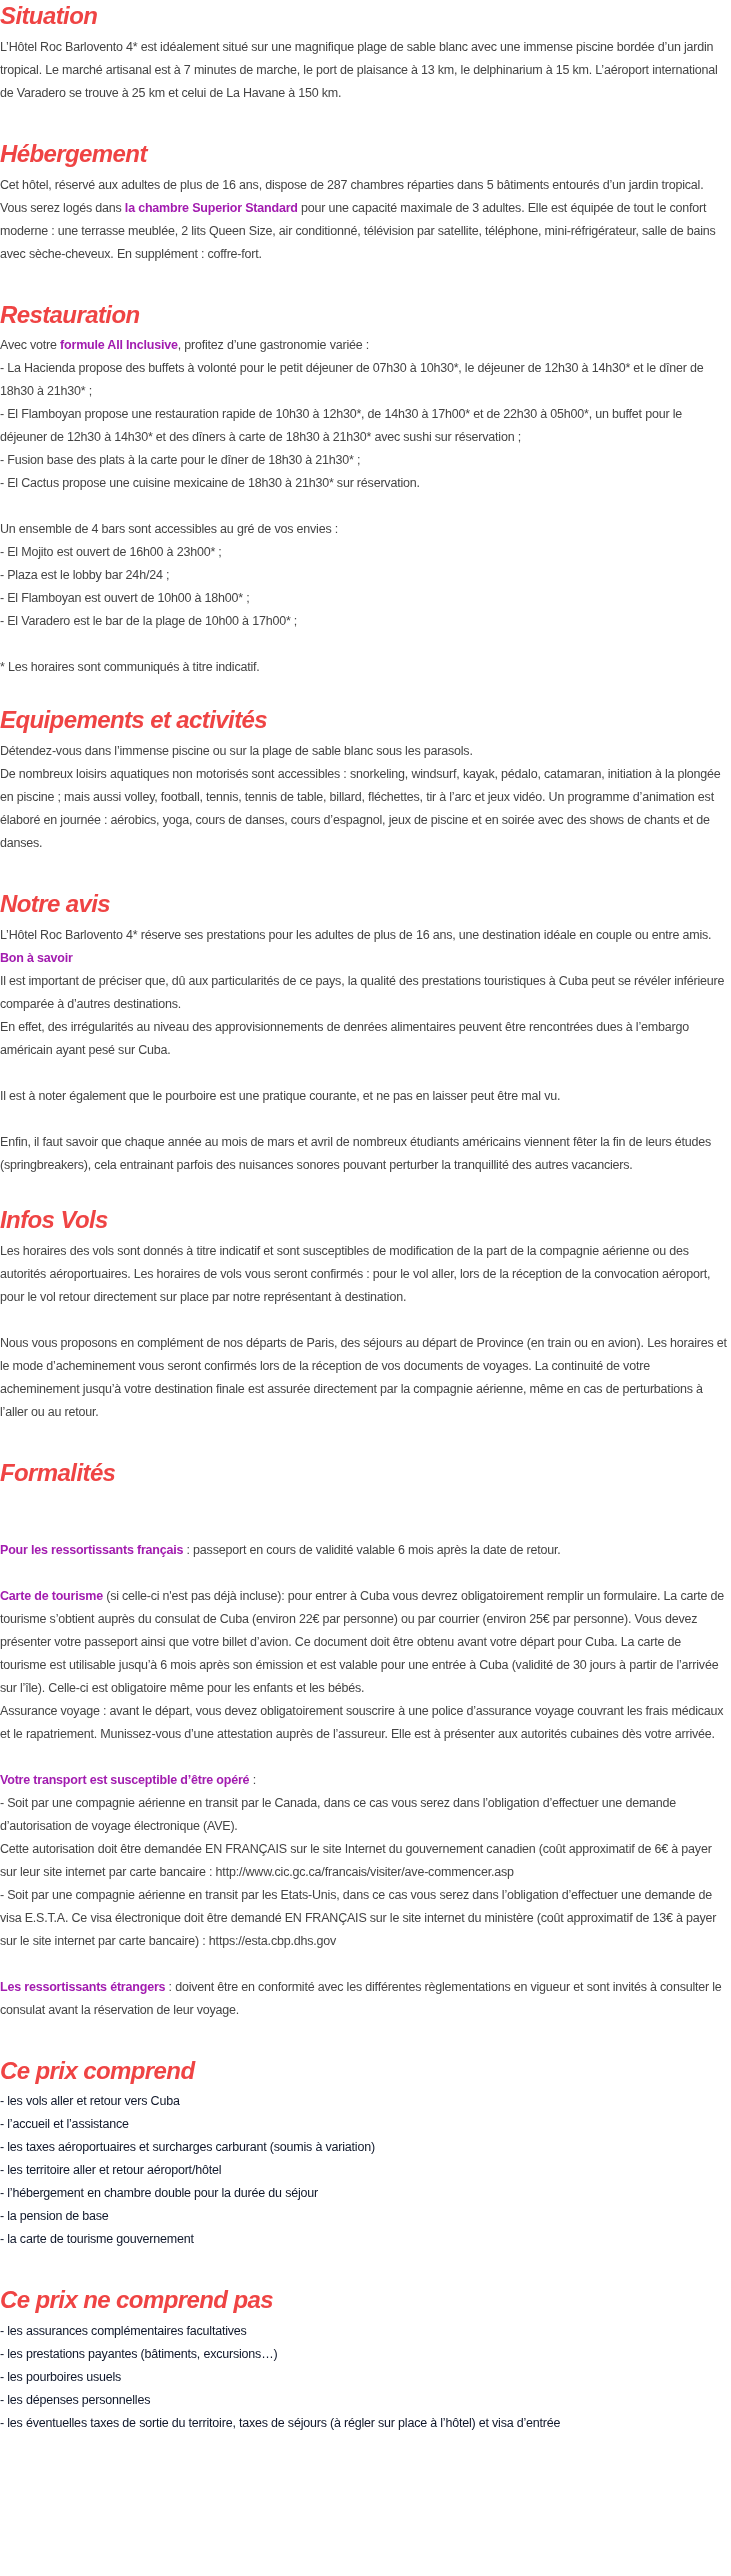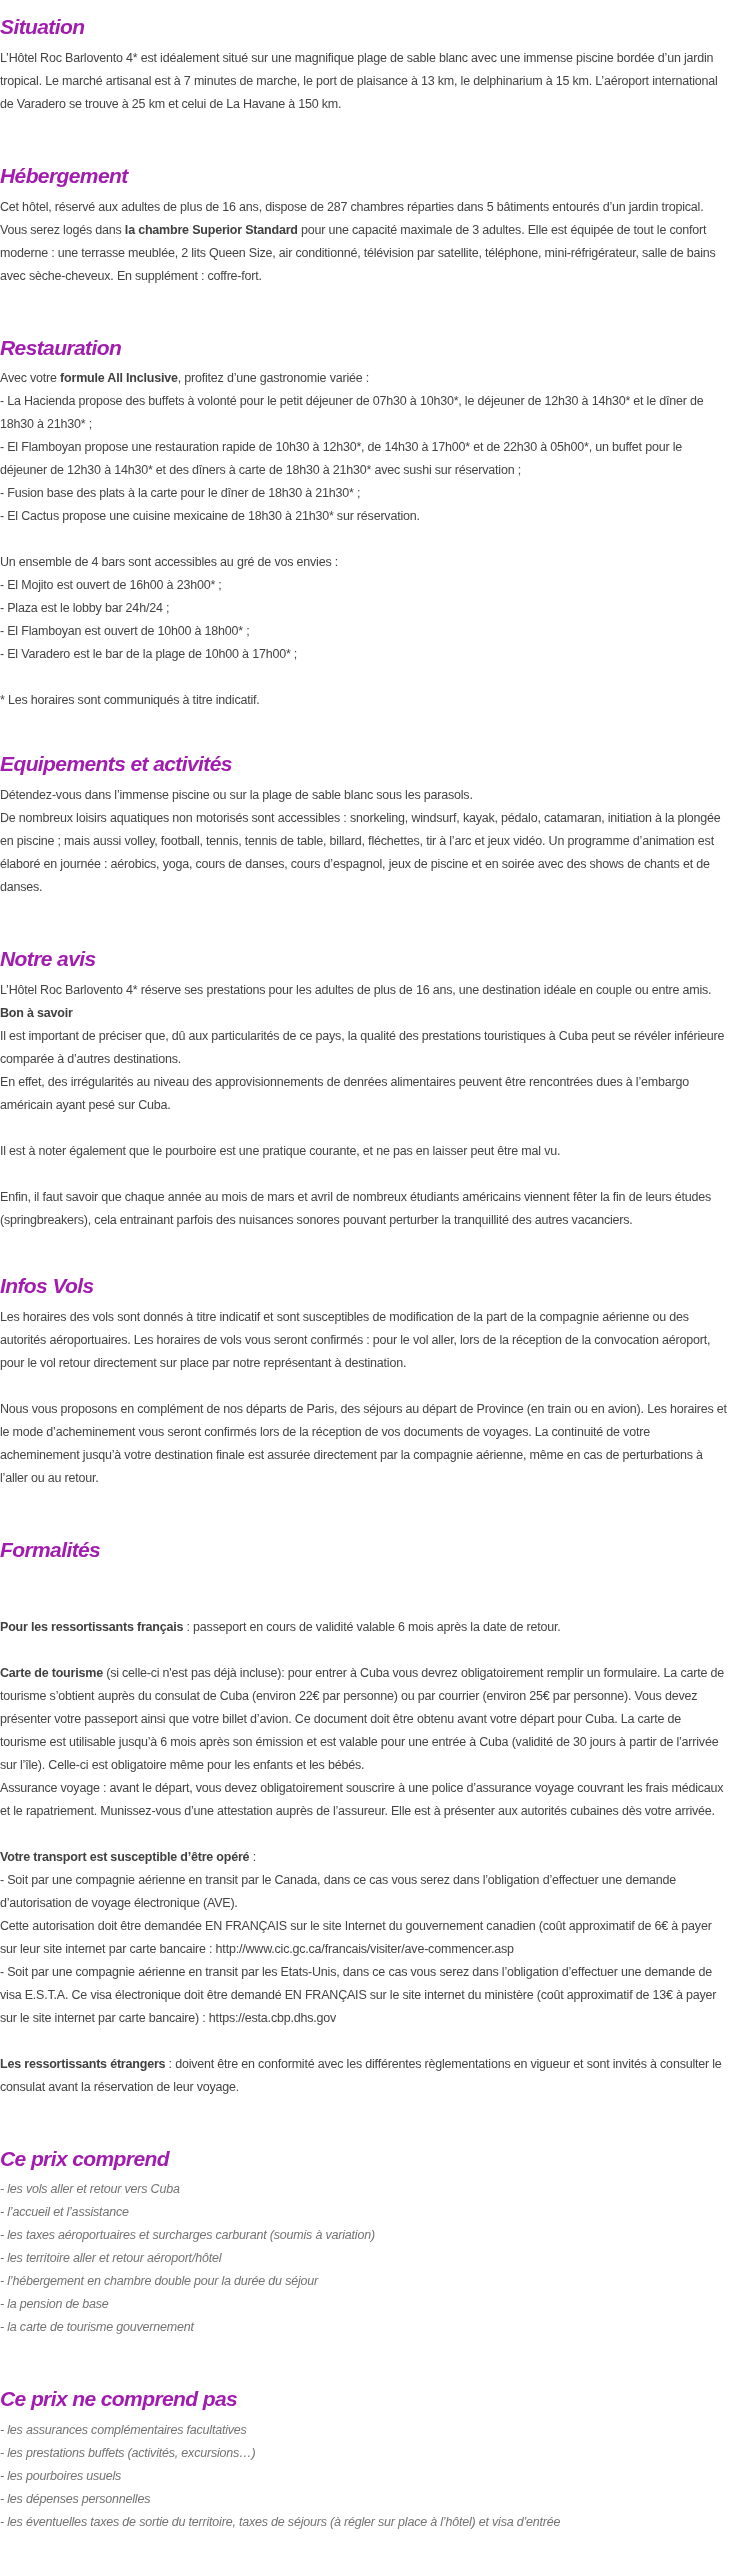--- a/index.html
+++ b/index.html
@@ -7,40 +7,40 @@
     width: 731px;
     font-family: "Liberation Sans", "DejaVu Sans", sans-serif;
     color: #444444;
   }
   .page { padding: 0 1.9px 0 0; }
   .section { margin: 0; }
   h2.sec-title {
     font-family: "Liberation Sans", sans-serif;
     font-style: italic;
     font-weight: bold;
-    color: #a21caf;
-    font-size: 21px;
+    color: #ef4444;
+    font-size: 24px;
     line-height: 29px;
     margin: 0 0 5.8px 0;
-    padding-top: 12px;
+    padding-top: 1px;
     letter-spacing: -0.6px;
   }
   p {
     margin: 0;
     font-size: 12.5px;
     line-height: 23px;
     letter-spacing: -0.2px;
     color: #444444;
   }
-  p b { font-weight: bold; color: #404040; }
+  p b { font-weight: bold; color: #a21caf; }
   .blank { height: 23px; }
   .gap-after { height: 27px; }
   .gap-formal { height: 46px; }
   ul.dash { list-style: none; margin: 0; padding: 0; }
-  ul.dash li { font-style: italic; font-size: 12.5px; line-height: 23px; letter-spacing: -0.2px; color: #737373; }
+  ul.dash li { font-size: 12.5px; line-height: 23px; letter-spacing: -0.2px; color: #0f172a; }
 </style>
 </head>
 <body>
 
 <div class="page">
 
   <section class="section">
     <h2 class="sec-title">Situation</h2>
     <p>L’Hôtel Roc Barlovento 4* est idéalement situé sur une magnifique plage de sable blanc avec une immense piscine bordée d’un jardin tropical. Le marché artisanal est à 7 minutes de marche, le port de plaisance à 13 km, le delphinarium à 15 km. L’aéroport international de Varadero se trouve à 25 km et celui de La Havane à 150 km.</p>
   </section>
@@ -126,21 +126,21 @@
       <li>- la pension de base</li>
       <li>- la carte de tourisme gouvernement</li>
     </ul>
   </section>
   <div class="gap-after" style="height:33px"></div>
 
   <section class="section">
     <h2 class="sec-title">Ce prix ne comprend pas</h2>
     <ul class="dash">
       <li>- les assurances complémentaires facultatives</li>
-      <li>- les prestations buffets (activités, excursions…)</li>
+      <li>- les prestations payantes (bâtiments, excursions…)</li>
       <li>- les pourboires usuels</li>
       <li>- les dépenses personnelles</li>
       <li>- les éventuelles taxes de sortie du territoire, taxes de séjours (à régler sur place à l’hôtel) et visa d’entrée</li>
     </ul>
   </section>
 
 </div>
 
 
 </body></html>

